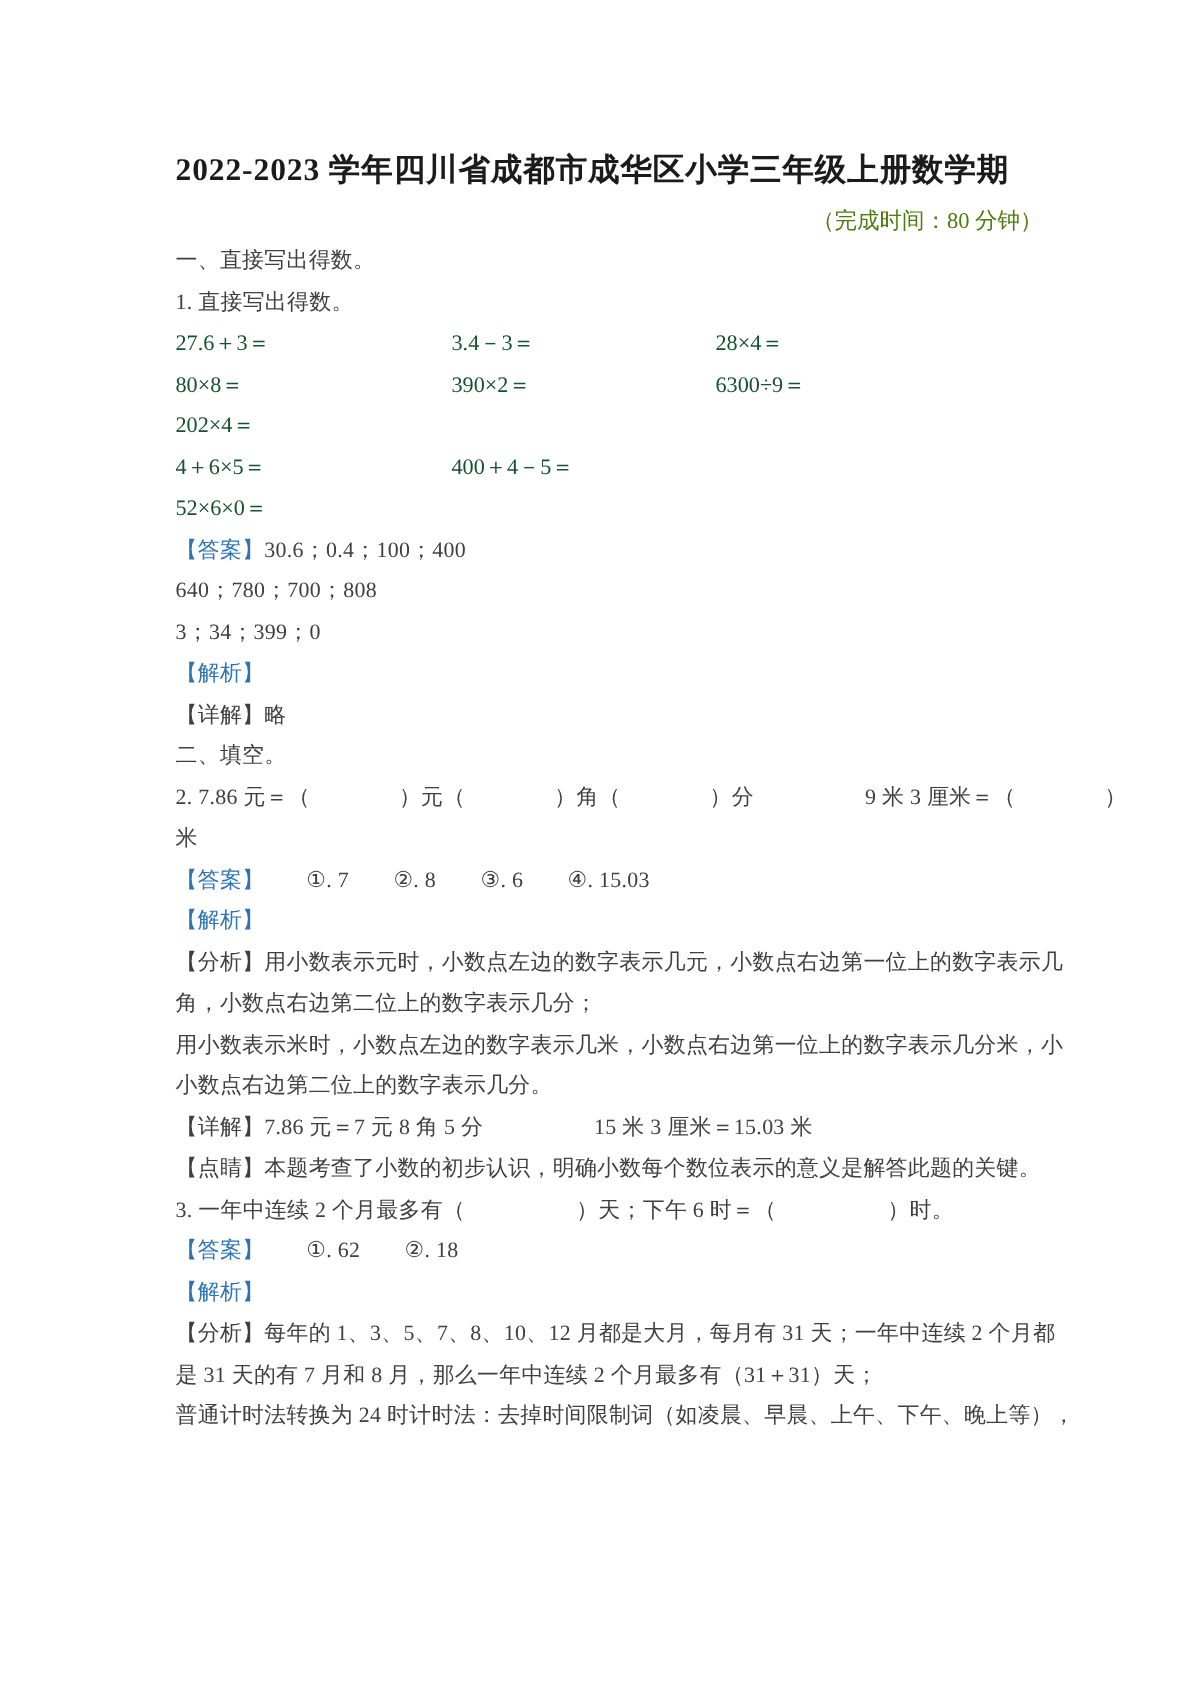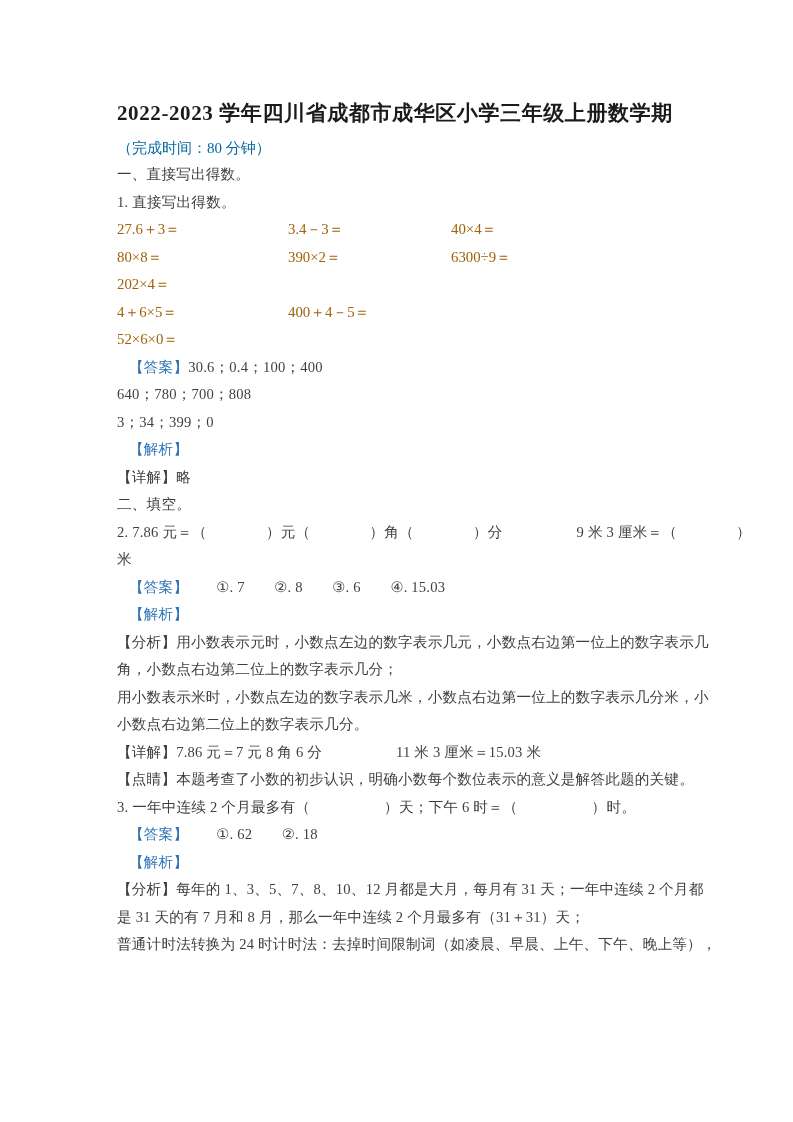--- a/index.html
+++ b/index.html
@@ -22,41 +22,41 @@
     font-size: 21px;
     font-weight: bold;
     color: #1b1b1b;
     line-height: 46px;
     letter-spacing: 0.6px;
     white-space: pre;
   }
   .time-note {
     font-size: 15px;
     line-height: 25px;
-    text-align: left;
-    color: #0369a1;
+    text-align: right;
+    color: #4d7c0f;
     white-space: pre;
   }
   .line {
     font-size: 14.6px;
     line-height: 27.5px;
     letter-spacing: 0.2px;
     white-space: pre;
   }
   .math-row {
     display: grid;
     grid-template-columns: 171px 163px auto;
     font-size: 14.8px;
     line-height: 27.5px;
-    color: #a16207;
+    color: #14532d;
     white-space: pre;
+    gap: 13px;
   }
   .blue-label {
     color: #2E74B5;
-    margin-left: 12px;
   }
   .ans-gap {
     padding-left: 28px;
   }
   .detail-text {
     color: #3f3f3f;
   }
 </style>
 </head>
 <body>
@@ -66,21 +66,21 @@
   <div class="title-line">2022-2023 学年四川省成都市成华区小学三年级上册数学期</div>
 
   <div class="time-note">（完成时间：80 分钟）</div>
 
   <div class="line">一、直接写出得数。</div>
   <div class="line">1. 直接写出得数。</div>
 
   <div class="math-row">
     <span>27.6＋3＝</span>
     <span>3.4－3＝</span>
-    <span>40×4＝</span>
+    <span>28×4＝</span>
   </div>
   <div class="math-row">
     <span>80×8＝</span>
     <span>390×2＝</span>
     <span>6300÷9＝</span>
   </div>
   <div class="math-row">
     <span>202×4＝</span>
     <span></span>
     <span></span>
@@ -104,21 +104,21 @@
   <div class="line">二、填空。</div>
 
   <div class="line">2. 7.86 元＝（　　　　）元（　　　　）角（　　　　）分　　　　　9 米 3 厘米＝（　　　　）</div>
   <div class="line">米</div>
   <div class="line"><span class="blue-label">【答案】</span><span class="ans-gap">①. 7　　②. 8　　③. 6　　④. 15.03</span></div>
   <div class="line blue-label">【解析】</div>
   <div class="line">【分析】用小数表示元时，小数点左边的数字表示几元，小数点右边第一位上的数字表示几</div>
   <div class="line">角，小数点右边第二位上的数字表示几分；</div>
   <div class="line">用小数表示米时，小数点左边的数字表示几米，小数点右边第一位上的数字表示几分米，小</div>
   <div class="line">小数点右边第二位上的数字表示几分。</div>
-  <div class="line detail-text">【详解】7.86 元＝7 元 8 角 6 分　　　　　11 米 3 厘米＝15.03 米</div>
+  <div class="line detail-text">【详解】7.86 元＝7 元 8 角 5 分　　　　　15 米 3 厘米＝15.03 米</div>
   <div class="line">【点睛】本题考查了小数的初步认识，明确小数每个数位表示的意义是解答此题的关键。</div>
 
   <div class="line">3. 一年中连续 2 个月最多有（　　　　　）天；下午 6 时＝（　　　　　）时。</div>
   <div class="line"><span class="blue-label">【答案】</span><span class="ans-gap">①. 62　　②. 18</span></div>
   <div class="line blue-label">【解析】</div>
   <div class="line">【分析】每年的 1、3、5、7、8、10、12 月都是大月，每月有 31 天；一年中连续 2 个月都</div>
   <div class="line">是 31 天的有 7 月和 8 月，那么一年中连续 2 个月最多有（31＋31）天；</div>
   <div class="line">普通计时法转换为 24 时计时法：去掉时间限制词（如凌晨、早晨、上午、下午、晚上等），</div>
 
 </div>

